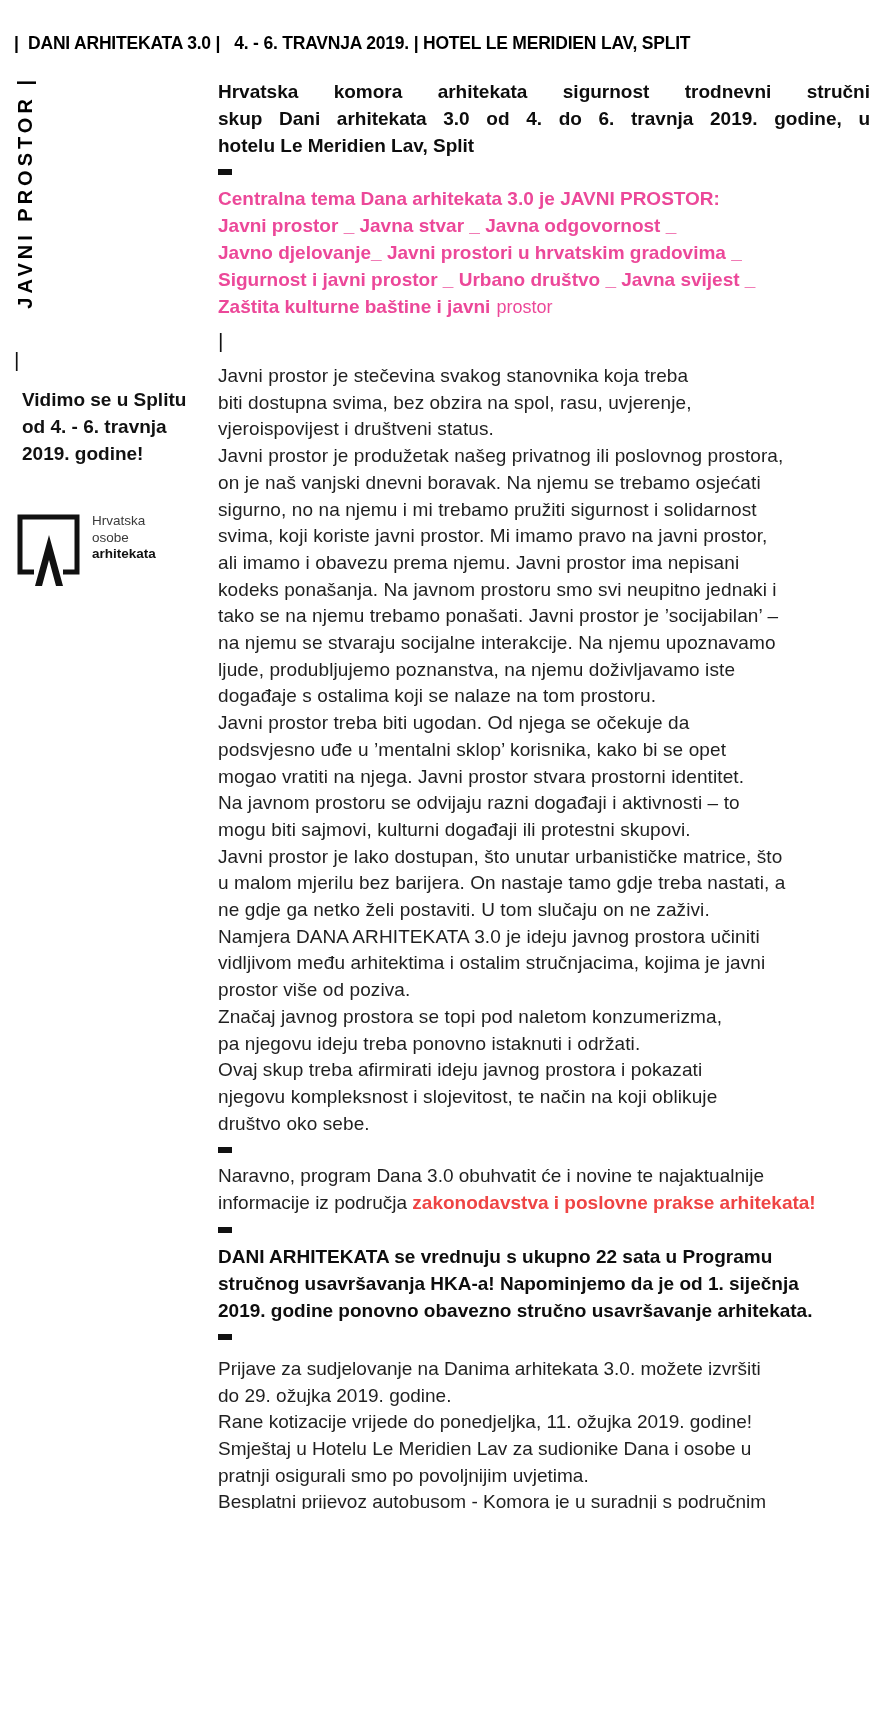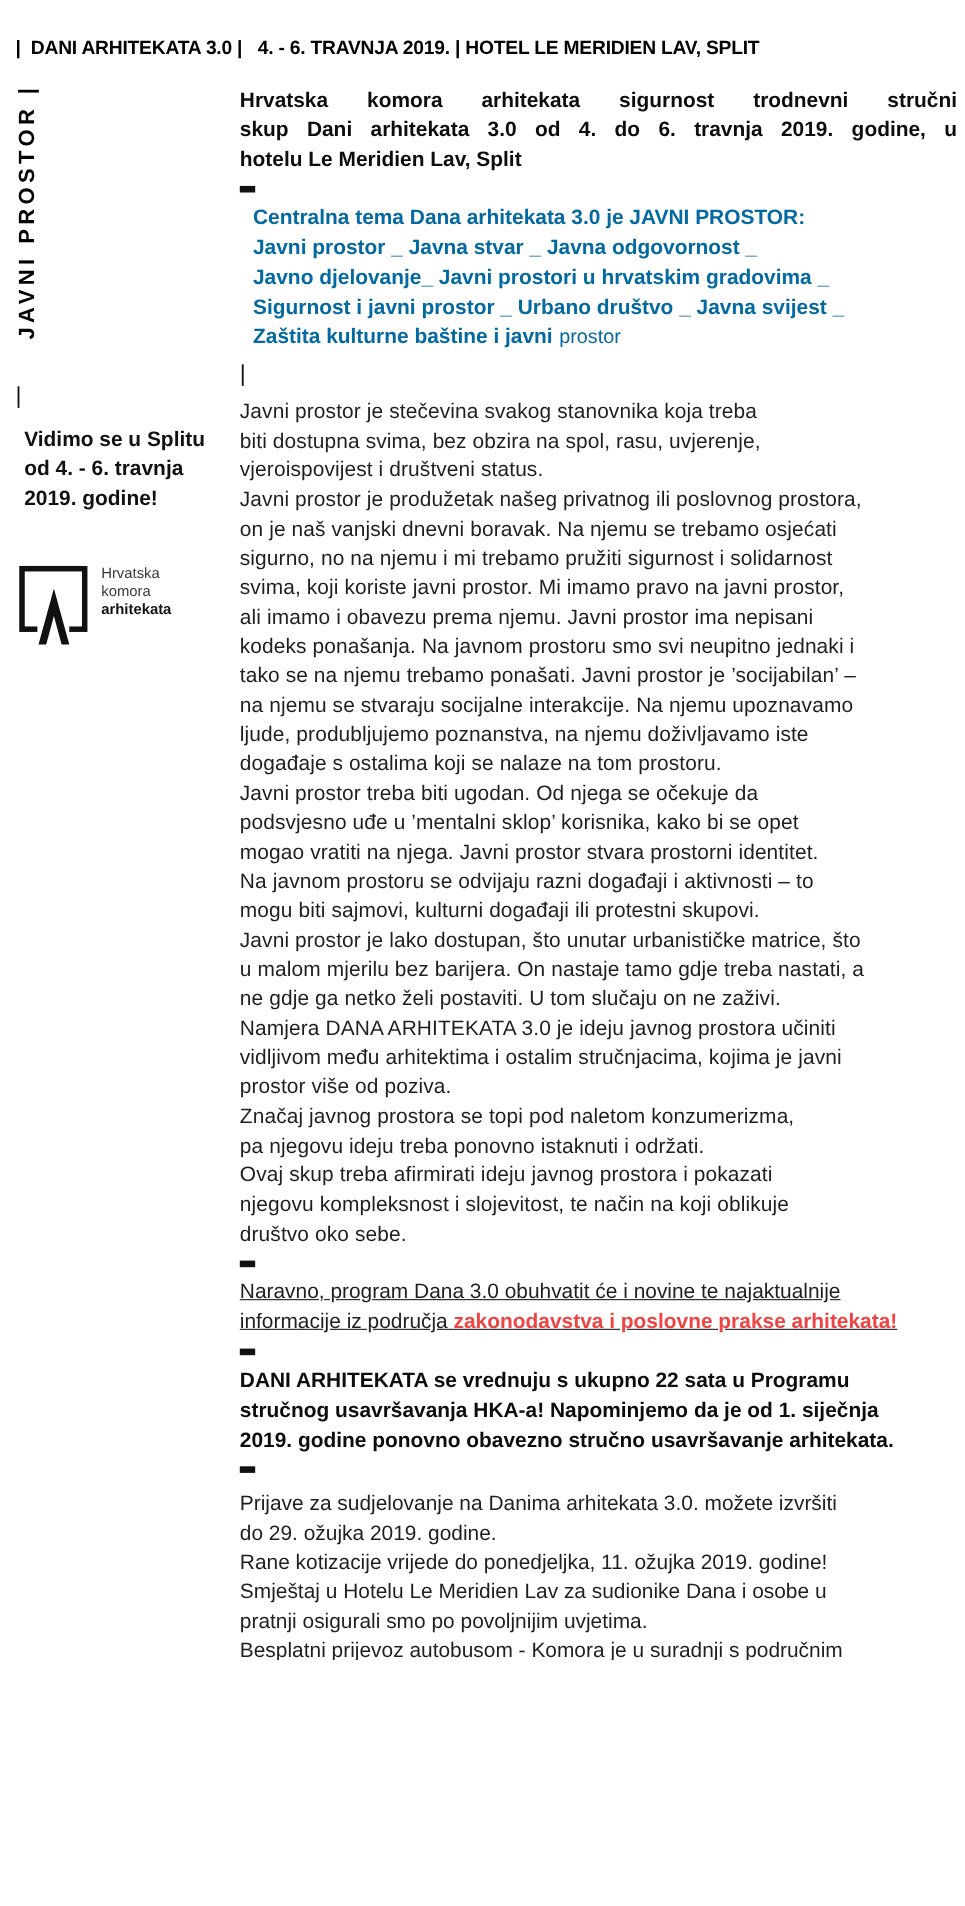--- a/index.html
+++ b/index.html
@@ -26,28 +26,28 @@
     line-height:27px;white-space:pre-line;color:#111;
   }
   .hka{position:absolute;left:16px;top:513px;display:flex;align-items:flex-start;}
   .hka-text{margin-left:10px;margin-top:0;font-size:13.5px;line-height:16.5px;color:#3a3a3a;}
   .hka-text .b{font-weight:bold;color:#111;text-align:right;}
   
   .main{position:absolute;left:218px;top:78px;width:652px;}
   .intro div{font-weight:bold;font-size:19px;line-height:27px;color:#0d0d0d;}
   .just{text-align:justify;text-align-last:justify;}
   .dash{width:14px;height:6px;background:#111;margin:10px 0;}
-  .theme div{font-weight:bold;font-size:19px;line-height:27px;color:#0369a1;margin-left:12px;}
+  .theme div{font-weight:bold;font-size:19px;line-height:27px;color:#ec4899;}
   .theme .tail{font-weight:400;font-size:18px;margin-left:6px;}
   .main-pipe{margin-top:6px;}
   .body-text{
     margin:9px 0 0 0;font-size:19px;line-height:26.7px;white-space:pre-line;
     letter-spacing:0.1px;color:#1f1f1f;
   }
-  .program-note{margin:0;font-size:19px;line-height:26.7px;white-space:pre-line;color:#1f1f1f;text-decoration:underline;}
+  .program-note{margin:0;font-size:19px;line-height:26.7px;white-space:pre-line;color:#1f1f1f;}
   .program-note strong{color:#ef4444;}
   .hours-note{margin:0;font-weight:bold;font-size:19px;line-height:27px;white-space:pre-line;color:#0d0d0d;}
   .registration-note{margin:16px 0 0 0;font-size:19px;line-height:26.7px;white-space:pre-line;color:#1f1f1f;}
   
   .footer-label{
     position:absolute;left:127px;top:1612px;font-weight:bold;font-size:11px;
     letter-spacing:1px;color:#111;
   }
   .coa{position:absolute;left:243px;top:1597px;}
   .min-env{position:absolute;left:330px;top:1622px;width:140px;
@@ -79,21 +79,21 @@
 2019. godine!</div>
 
   <div class="hka">
     <svg width="66" height="74" viewBox="0 0 66 74">
       <rect x="4" y="4" width="57" height="55" fill="none" stroke="#111" stroke-width="5"></rect>
       <rect x="18" y="53" width="29" height="14" fill="#ffffff"></rect>
       <path d="M33 22 L19 73 L26 73 L33 47 L40 73 L47 73 Z" fill="#111"></path>
     </svg>
     <div class="hka-text">
       <div>Hrvatska</div>
-      <div>komora</div>
+      <div>osobe</div>
       <div class="b">arhitekata</div>
     </div>
   </div>
 
   <div class="main">
 
     <div class="intro">
       <div class="just">Hrvatska komora arhitekata sigurnost trodnevni stručni</div>
       <div class="just">skup Dani arhitekata 3.0 od 4. do 6. travnja 2019. godine, u</div>
       <div>hotelu Le Meridien Lav, Split</div>

